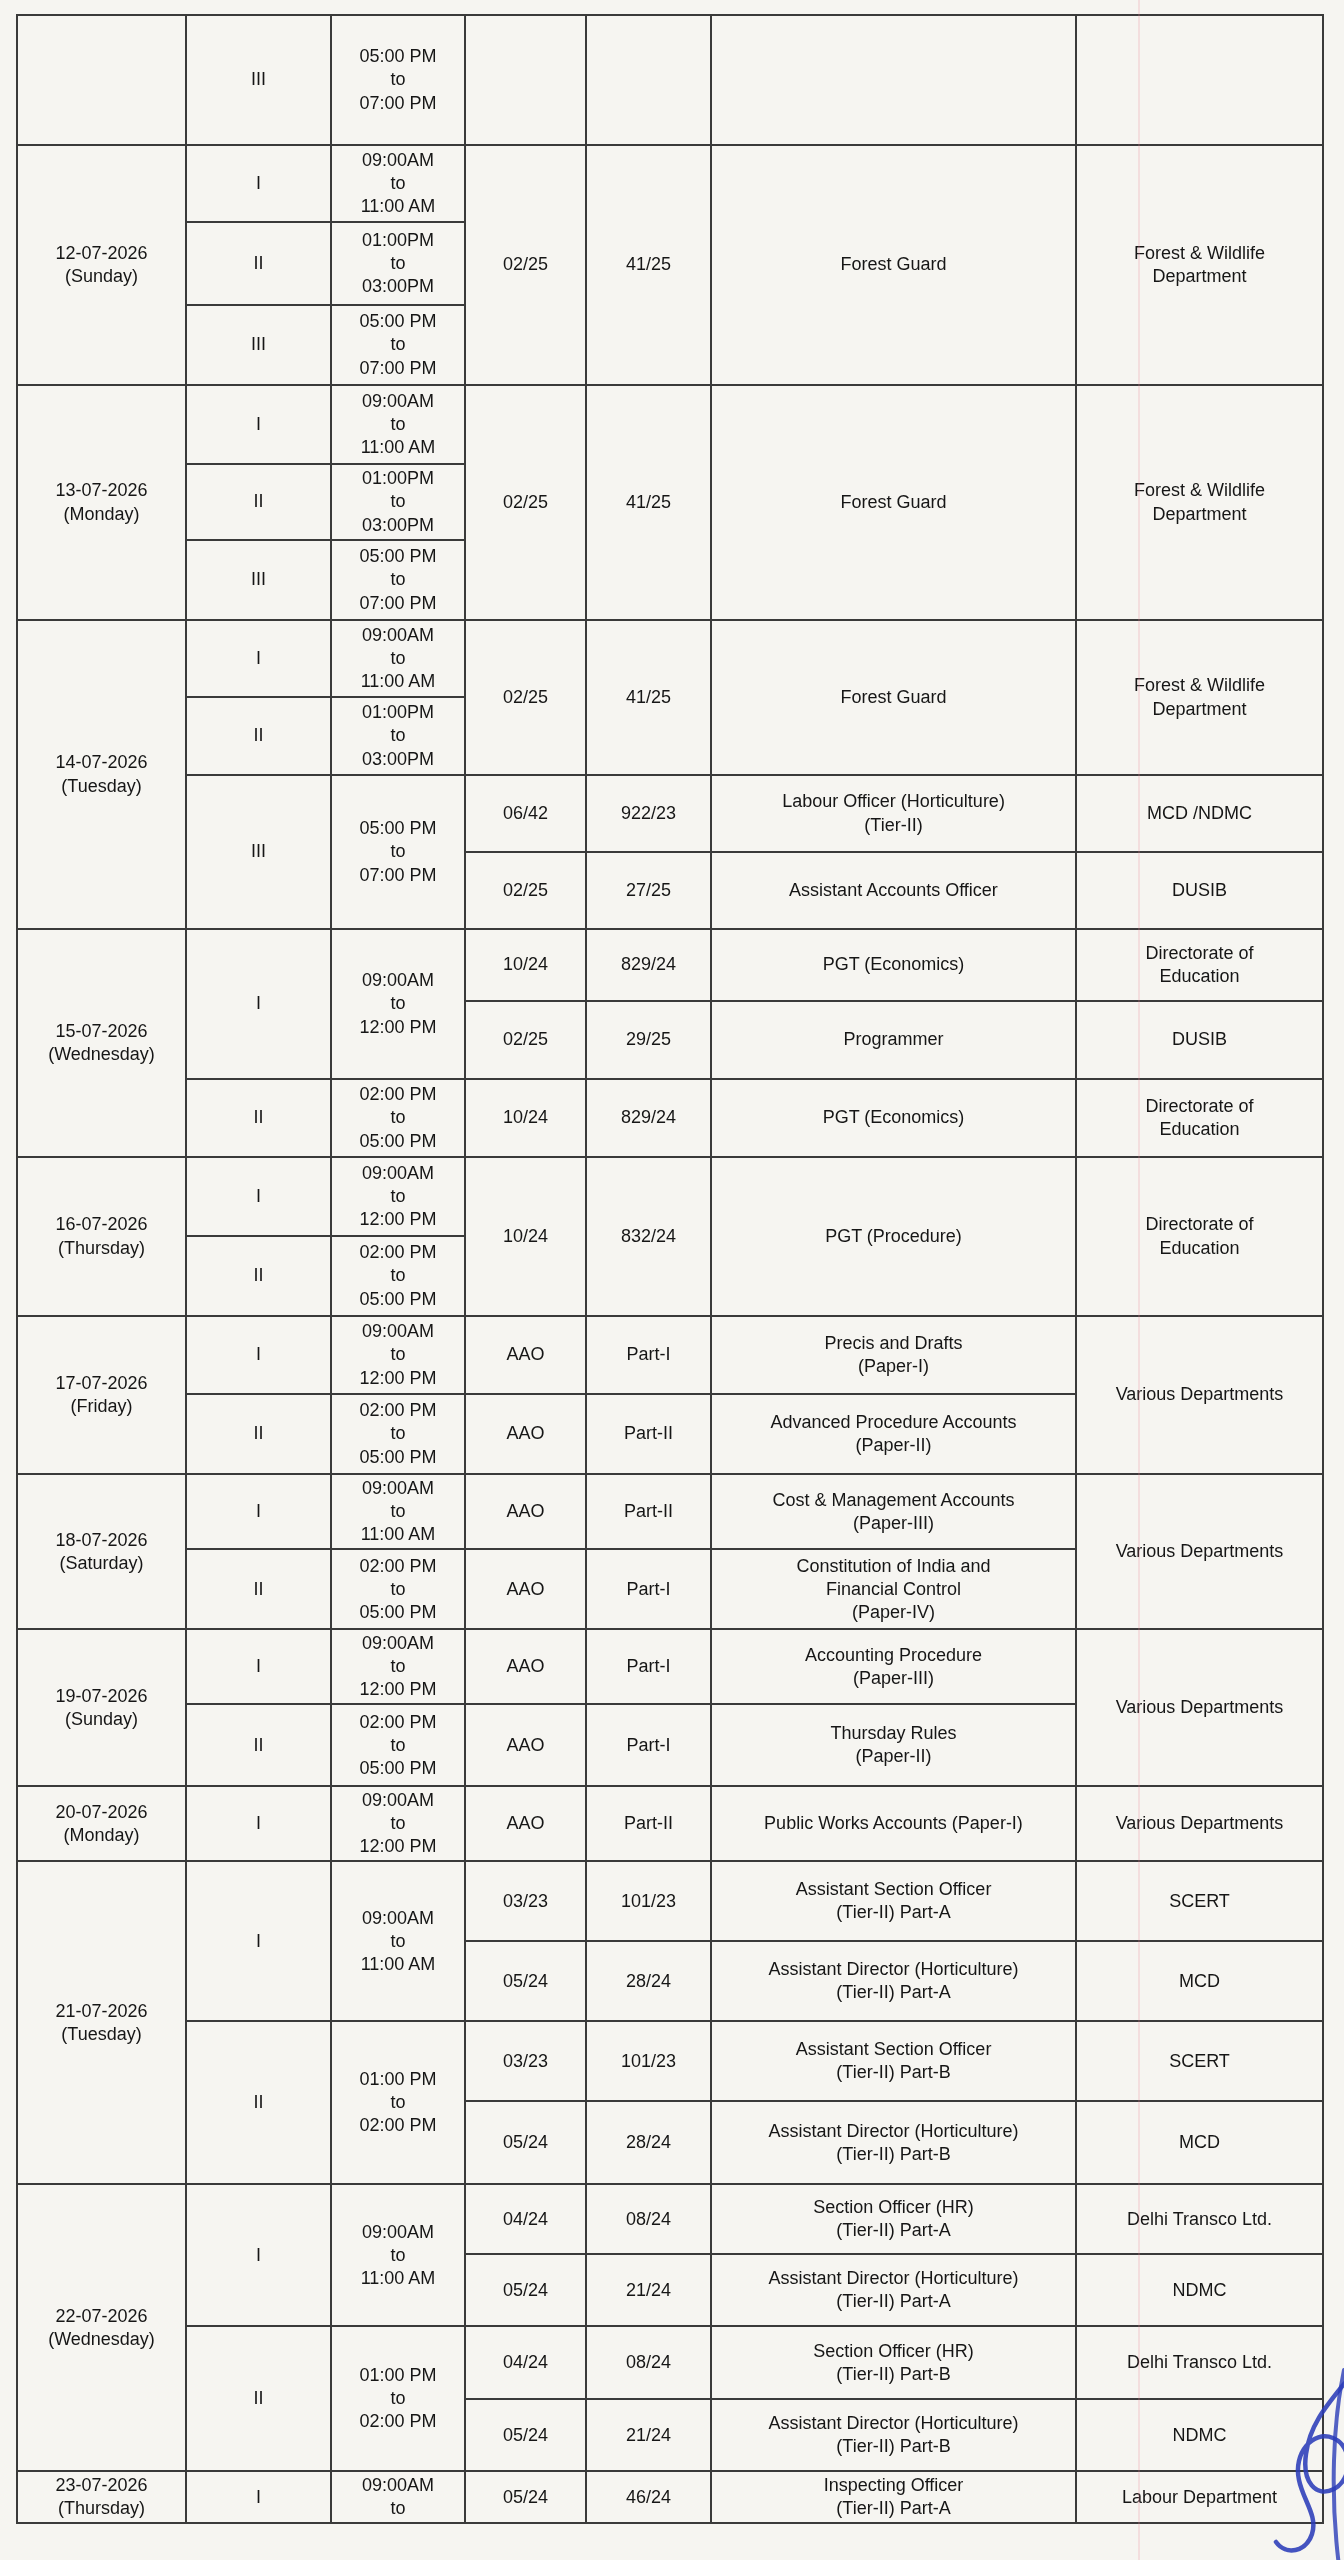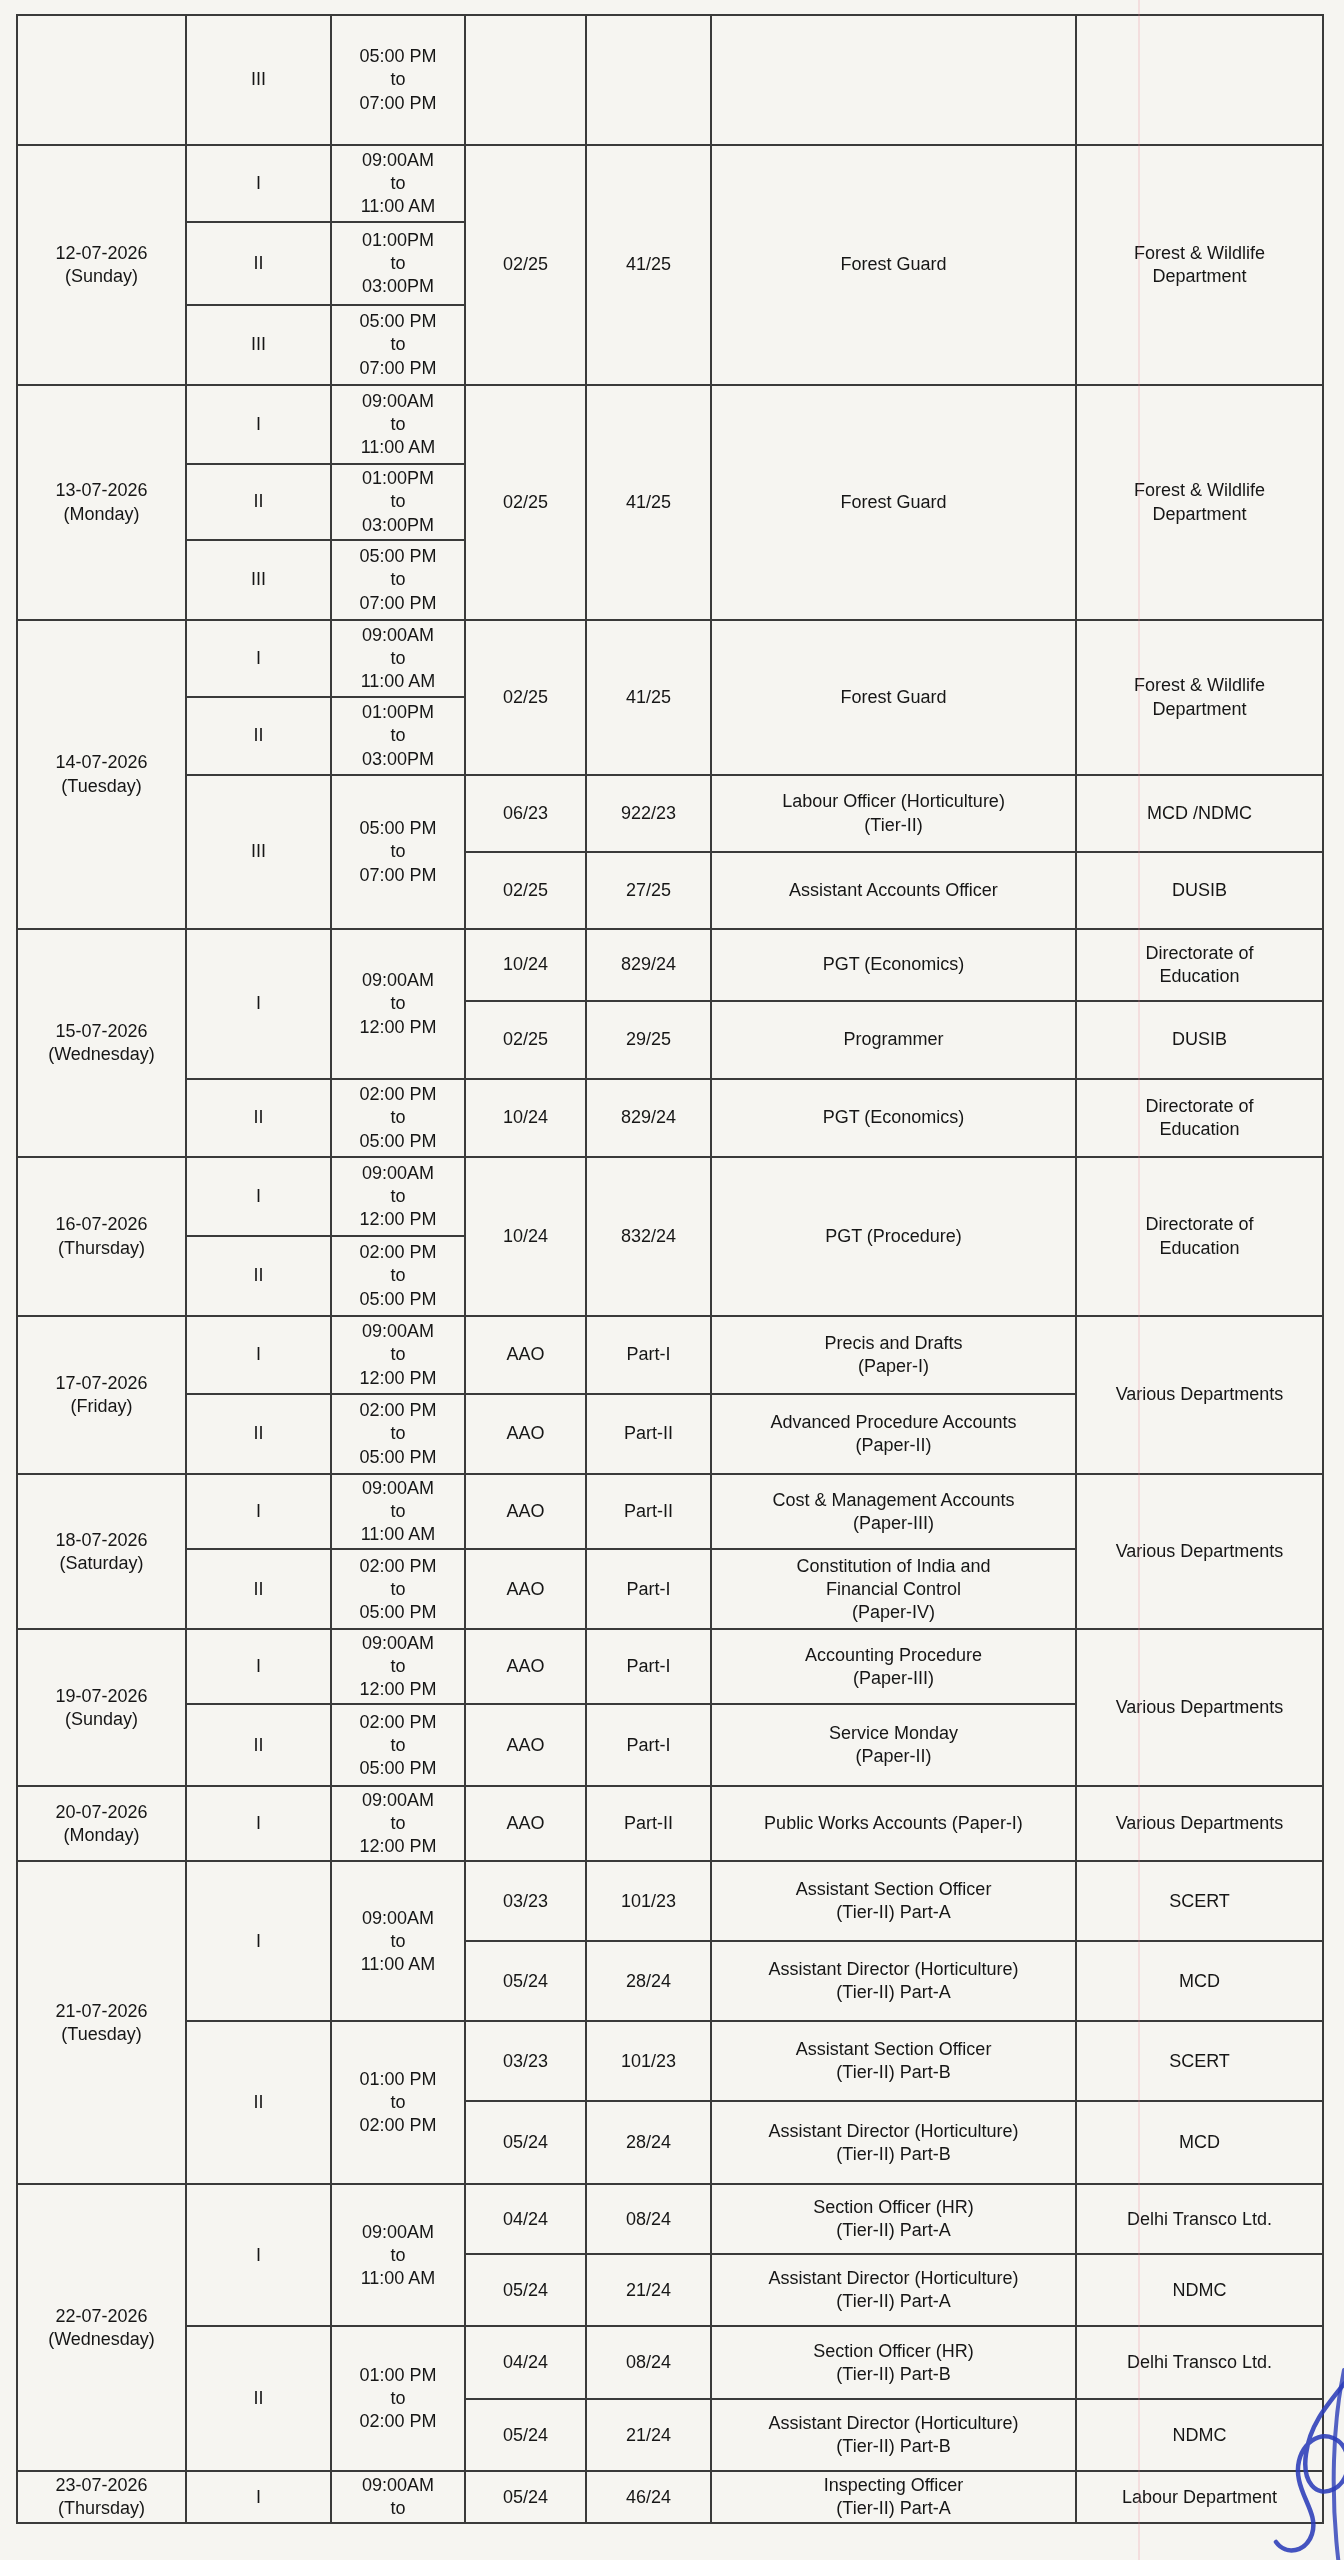--- a/index.html
+++ b/index.html
@@ -150,21 +150,21 @@
       <td>II</td>
       <td>01:00PM
 to
 03:00PM</td>
     </tr>
     <tr style="height:77px">
       <td rowspan="2">III</td>
       <td rowspan="2">05:00 PM
 to
 07:00 PM</td>
-      <td>06/23</td>
+      <td>06/42</td>
       <td>922/23</td>
       <td>Labour Officer (Horticulture)
 (Tier-II)</td>
       <td>MCD /NDMC</td>
     </tr>
     <tr style="height:77px">
       <td>02/25</td>
       <td>27/25</td>
       <td>Assistant Accounts Officer</td>
       <td>DUSIB</td>
@@ -283,21 +283,21 @@
 (Paper-III)</td>
       <td rowspan="2">Various Departments</td>
     </tr>
     <tr style="height:82px">
       <td>II</td>
       <td>02:00 PM
 to
 05:00 PM</td>
       <td>AAO</td>
       <td>Part-I</td>
-      <td>Service Monday
+      <td>Thursday Rules
 (Paper-II)</td>
     </tr>
 
     <tr style="height:62px">
       <td class="date">20-07-2026
 (Monday)</td>
       <td>I</td>
       <td>09:00AM
 to
 12:00 PM</td>

